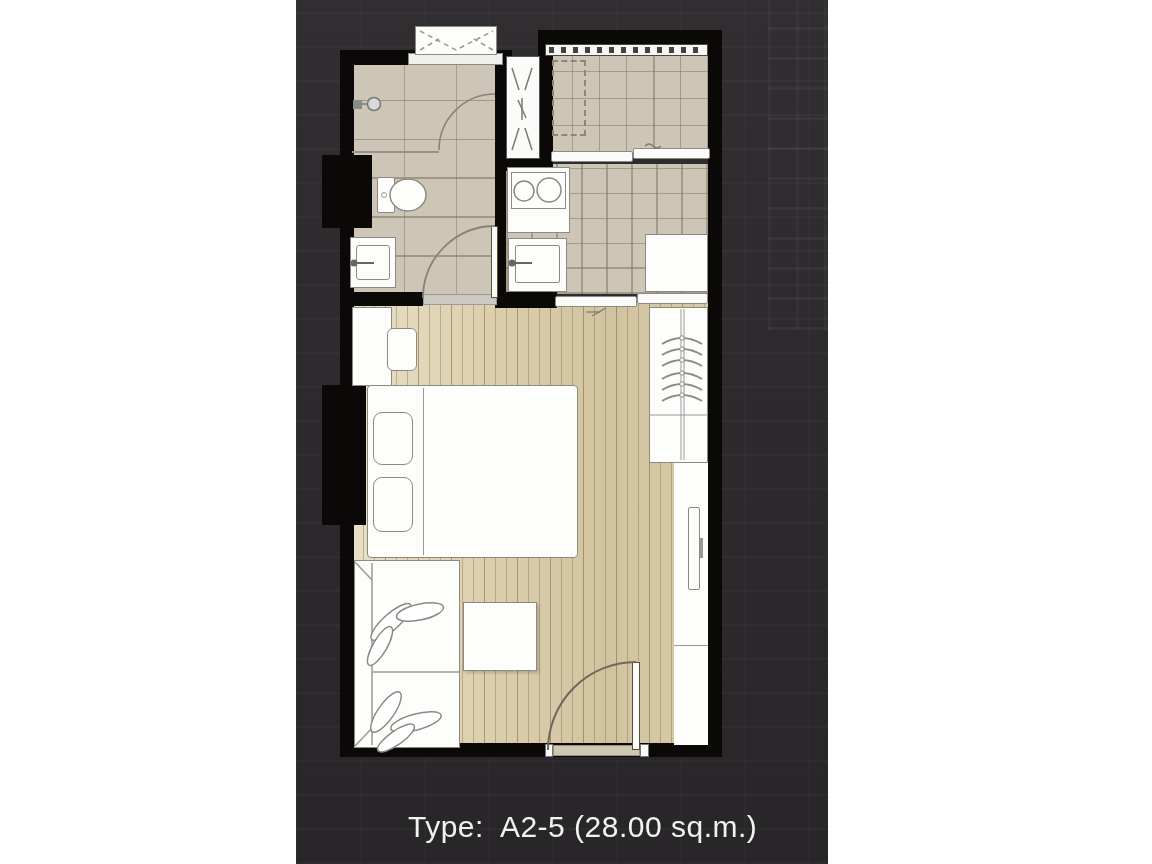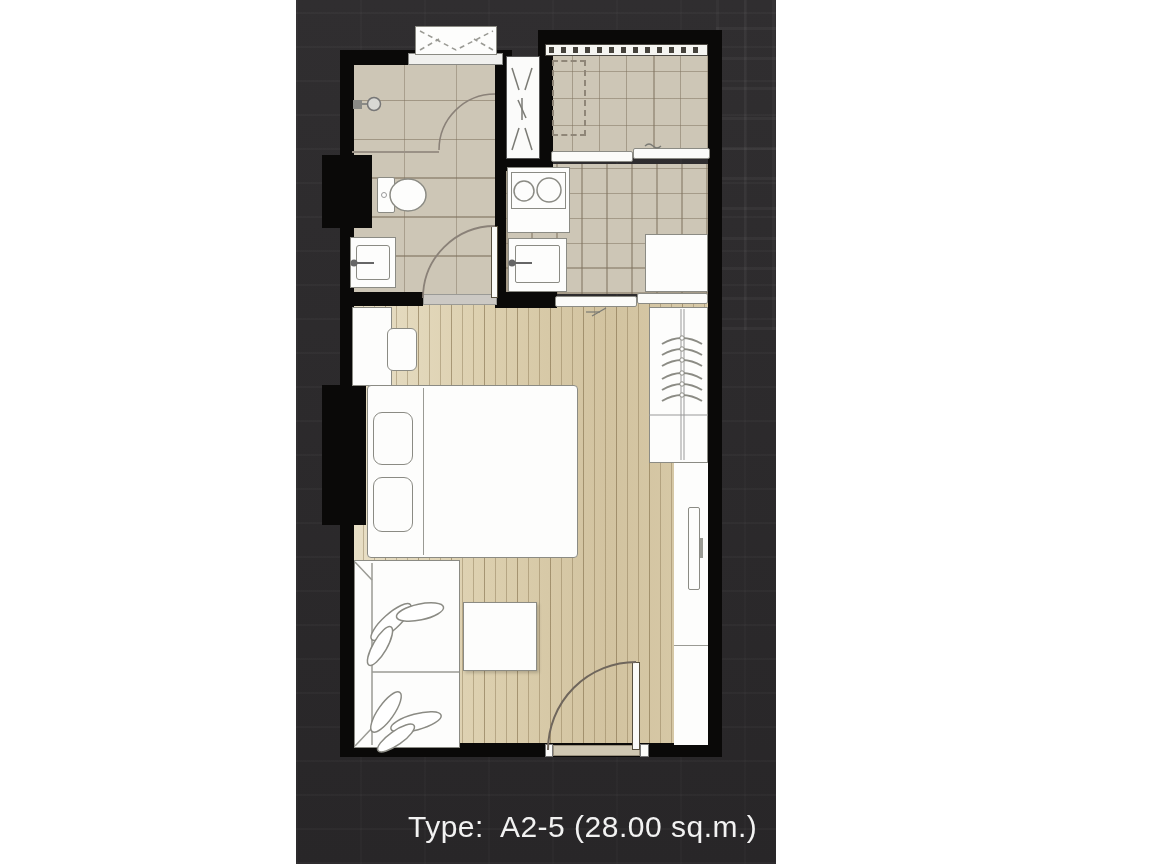--- a/index.html
+++ b/index.html
@@ -2,21 +2,21 @@
 <html style="--panel: #2b292b; --wall: #0a0908; --tile: #cdc6b6; --tile-line: #b1a795; --wood-light: #e8dfc6; --wood-dark: #d2c3a0; --furniture: #fdfdfc; --outline: #8b8b84; --caption-text: #f2f2f2; --threshold: #cfc7b2;"><head>
 <meta charset="utf-8">
 <style>
   :root{
     --panel:#2b292b; --wall:#0a0908; --tile:#cdc6b6; --tile-line:#b1a795;
     --wood-light:#e8dfc6; --wood-dark:#d2c3a0; --furniture:#fdfdfc;
     --outline:#8b8b84; --caption-text:#f2f2f2; --threshold:#cfc7b2;
   }
   html,body{margin:0;padding:0;background:#ffffff;}
   body{width:1152px;height:864px;overflow:hidden;font-family:"Liberation Sans",sans-serif;position:relative;}
-  .panel{position:absolute;left:296px;top:0;width:480px;height:864px;background-color:var(--panel);
+  .panel{position:absolute;left:296px;top:0;width:532px;height:864px;background-color:var(--panel);
     background-image:
       linear-gradient(rgba(255,255,255,.025),rgba(0,0,0,.07)),
       repeating-linear-gradient(0deg, rgba(255,255,255,.028) 0 2px, transparent 2px 34px),
       repeating-linear-gradient(90deg, rgba(255,255,255,.02) 0 2px, transparent 2px 64px);
     overflow:hidden;}
   .brickglow{position:absolute;right:0;top:0;width:60px;height:330px;
     background:repeating-linear-gradient(0deg, rgba(255,255,255,.05) 0 3px, transparent 3px 30px),
                repeating-linear-gradient(90deg, rgba(255,255,255,.04) 0 3px, transparent 3px 28px);
     opacity:.8;}
   .abs{position:absolute;}

